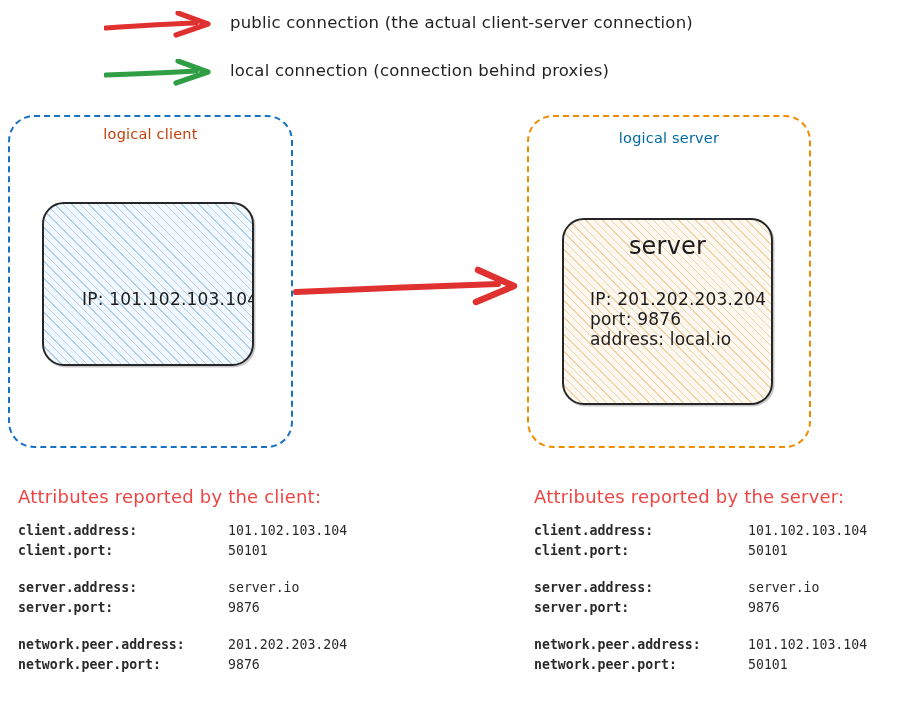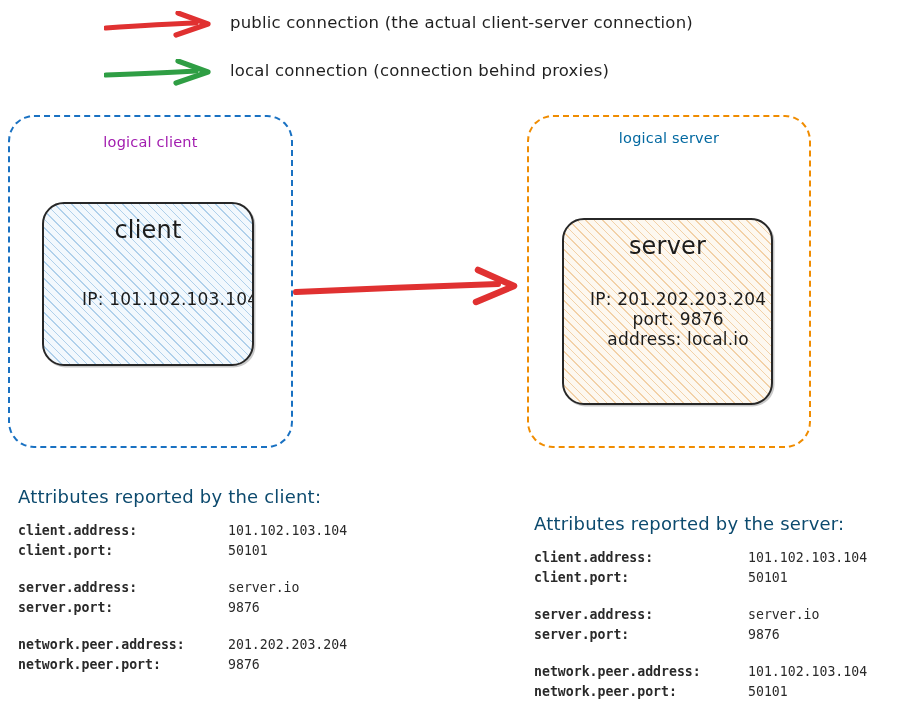--- a/index.html
+++ b/index.html
@@ -56,21 +56,21 @@
     border-color: #f08c00;
   }
   .logical-label {
     position: absolute;
     top: -11px;
     width: 100%;
     text-align: center;
     font-size: 14.5px;
     white-space: nowrap;
   }
-  #logical-client-box .logical-label { color: #a21caf; top: 17px; }
+  #logical-client-box .logical-label { color: #c2410c; top: 9px; }
   #logical-server-box .logical-label { color: #0369a1; top: 13px; }
 
   
   .node {
     position: absolute;
     border: 2.2px solid #272727;
     border-radius: 22px;
     box-sizing: border-box;
     overflow: hidden;
     box-shadow: 1.5px 1.5px 0 rgba(40,40,40,.25);
@@ -105,32 +105,32 @@
     white-space: nowrap;
   }
   .node-props {
     position: absolute;
     font-size: 17px;
     line-height: 20px;
     color: #1b1b1b;
     white-space: nowrap;
   }
   #client-node .node-props { left: 38px; top: 85px; }
-  #server-node .node-props { left: 26px; top: 69px; text-align: center; }
+  #server-node .node-props { left: 26px; top: 69px; }
 
   
   #main-arrow { position: absolute; left: 292px; top: 262px; width: 232px; height: 52px; }
 
   
   .attr-block { position: absolute; }
   #client-attrs { left: 18px; top: 486px; }
-  #server-attrs { left: 534px; top: 486px; margin-top: 27px; }
+  #server-attrs { left: 534px; top: 486px; }
   .attr-heading {
     font-size: 18px;
-    color: #0c4a6e;
+    color: #ef4444;
     white-space: nowrap;
     margin-bottom: 14px;
   }
   .attr-table { border-collapse: collapse; }
   .attr-table td {
     font-family: "DejaVu Sans Mono", monospace;
     font-size: 13.2px;
     line-height: 19.5px;
     color: #2a2a2a;
     padding: 0;
@@ -163,21 +163,20 @@
     <div class="legend-label hand">local connection (connection behind proxies)</div>
   </div>
 
 </div>
 
 <div class="logical-box" id="logical-client-box">
   <div class="logical-label hand">logical client</div>
 </div>
 
 <div class="node" id="client-node">
-  <div class="node-title hand">client</div>
   <div class="node-props hand">
     <div>IP: 101.102.103.104</div>
   </div>
 </div>
 
 <div class="logical-box" id="logical-server-box">
   <div class="logical-label hand">logical server</div>
 </div>
 
 <div class="node" id="server-node">

